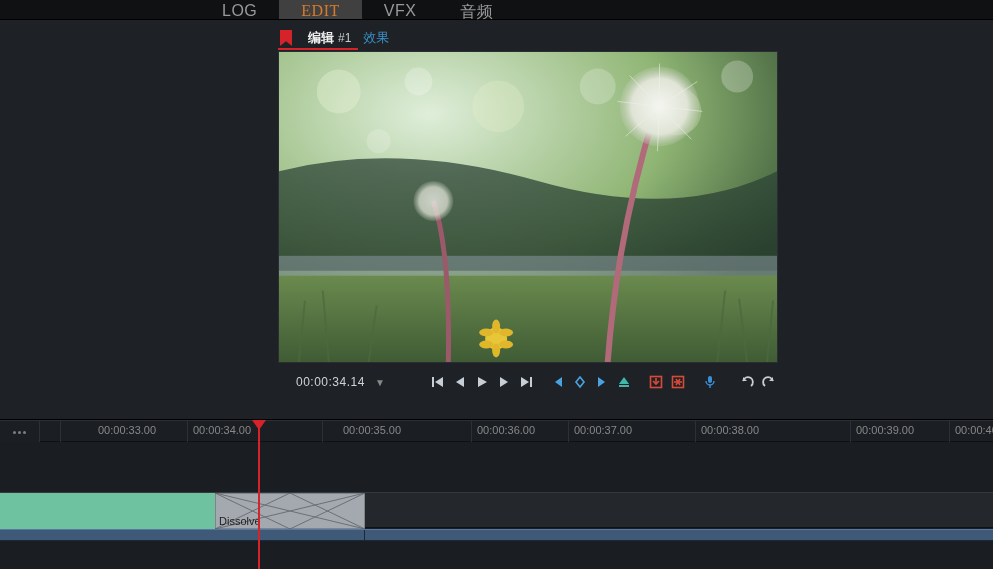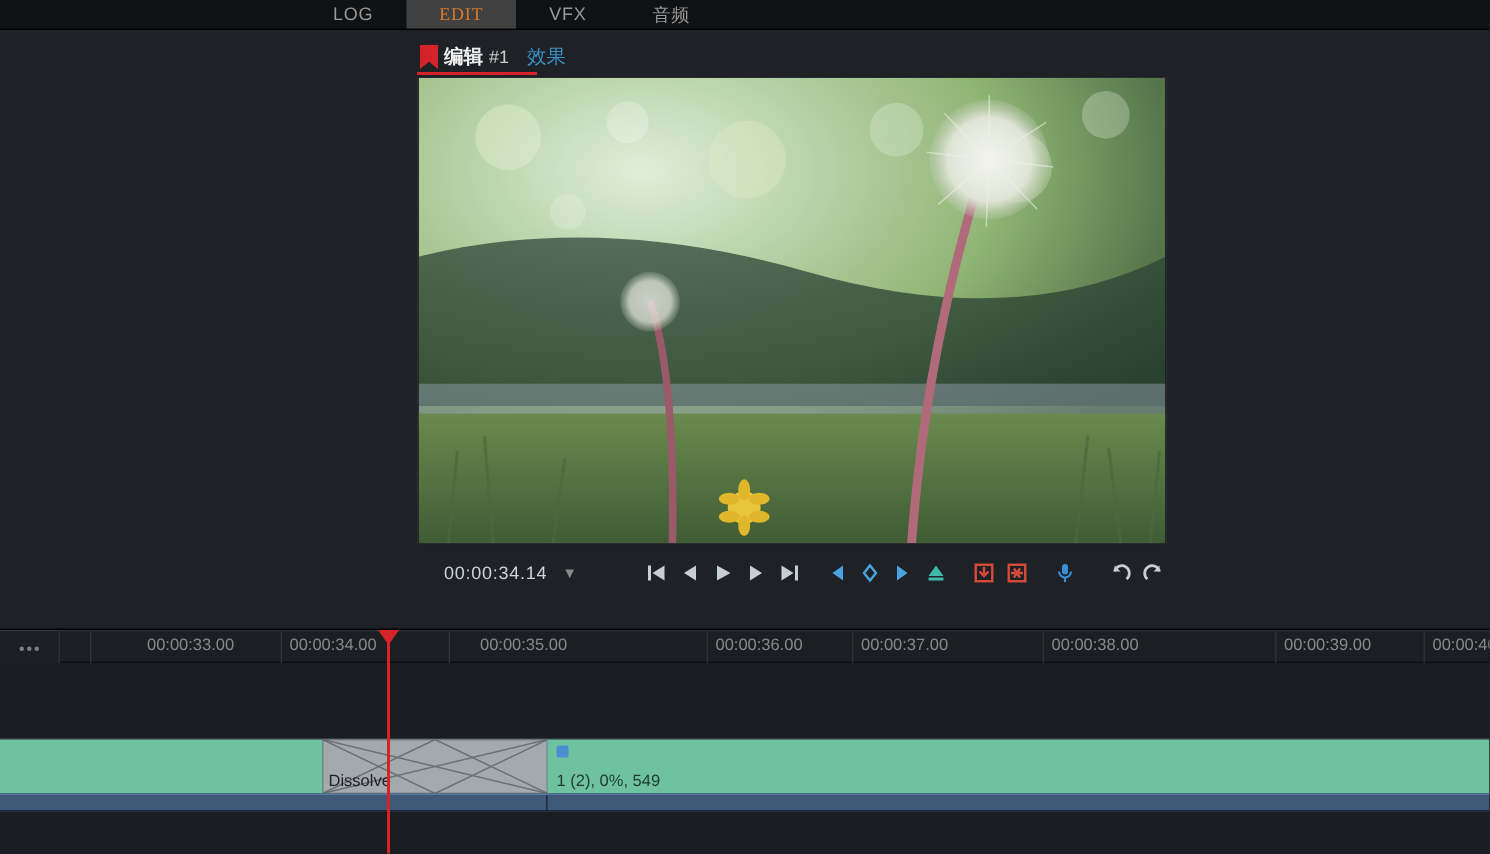--- a/index.html
+++ b/index.html
@@ -1,30 +1,30 @@
 <!DOCTYPE html>
 <html><head>
 <meta charset="utf-8">
 <style>
 * { margin:0; padding:0; box-sizing:border-box; }
 body { background:#1a1d21; font-family:Arial,sans-serif; font-size:12px; color:#888; overflow:hidden; width:993px; height:569px; position:relative; }
 
 
 .top-tabs { height:20px; display:flex; align-items:stretch; padding-left:200px; background:#0f1113; border-bottom:1px solid #000; }
-.top-tab { padding:2px 22px 0; font-size:12px; letter-spacing:.5px; cursor:pointer; }
+.top-tab { padding:2px 22px 0; font-size:16px; letter-spacing:.5px; cursor:pointer; }
 .top-tab.active { color:#d87a2a; background:#404040;font-family:Liberation Serif, serif; }
 .top-tab.inactive { color:#999; }
 
 
 .viewer-wrap { height:400px; background:#1e2226; position:relative; border-bottom:1px solid #000; }
 .viewer-col { position:absolute; left:278px; top:8px; width:500px; }
 
 .viewer-tabs { height:20px; display:flex; align-items:center; gap:4px; padding-left:2px; }
 .bookmark { width:12px; height:16px; background:#d6232a; clip-path:polygon(0 0,100% 0,100% 100%,50% 70%,0 100%); }
-.vt-lbl { font-weight:bold; color:#eee; font-size:13px; }
+.vt-lbl { font-weight:bold; color:#eee; font-size:13px;margin-left:12px; }
 .vt-num { color:#ccc; font-size:12px; }
 .vt-fx { color:#3b8fc4; font-size:13px; margin-left:8px; }
 .red-line { height:2px; background:#d6232a; width:80px; margin-bottom:1px; }
 
 .monitor { width:500px; height:312px; background:#000; position:relative; overflow:hidden; border:1px solid #2a2e33; }
 .monitor svg { width:100%; height:100%; display:block; }
 
 .scrub { height:18px; background:#24282d; position:relative; display:flex; align-items:center; padding:0 6px; }
 .scrub-tc { color:#aab; font-size:11px; }
 .scrub-mark { position:absolute; left:52px; top:3px; width:10px; height:12px; }
@@ -266,21 +266,21 @@
     <div class="ruler-left">
       <div class="more-icon">
           <span></span>
           <span></span>
           <span></span>
         </div>
     </div>
 
   <div class="tick" style="left: 66px; padding-left: 32px;">00:00:33.00</div>
       <div class="tick" style="left: 193px;">00:00:34.00</div>
-      <div class="tick" style="left: 305px; padding-left: 15px;">00:00:35.00</div>
+      <div class="tick" style="left: 328px; padding-left: 15px;">00:00:35.00</div>
       <div class="tick" style="left: 447px; margin-left: 30px;">00:00:36.00</div>
       <div class="tick" style="left: 574px;">00:00:37.00</div>
       <div class="tick" style="left: 701px; text-align: right;">00:00:38.00</div>
       <div class="tick" style="left: 856px;">00:00:39.00</div>
       <div class="tick" style="left: 955px;">00:00:40.</div>
     </div>
   <div class="tracks">
     <div class="track-gap"></div>
     <div class="vtrack">
       <div class="clip-a"></div>
@@ -290,21 +290,17 @@
           <line x1="0" y1="0" x2="150" y2="36" stroke="#6a7076" stroke-width="1"></line>
           <line x1="0" y1="36" x2="150" y2="0" stroke="#6a7076" stroke-width="1"></line>
           <line x1="0" y1="0" x2="75" y2="36" stroke="#6a7076" stroke-width="1"></line>
           <line x1="75" y1="0" x2="150" y2="36" stroke="#6a7076" stroke-width="1"></line>
           <line x1="0" y1="36" x2="75" y2="0" stroke="#6a7076" stroke-width="1"></line>
           <line x1="75" y1="36" x2="150" y2="0" stroke="#6a7076" stroke-width="1"></line>
           <rect width="150" height="36" fill="none" stroke="#5a6066"></rect>
         </svg>
         <span class="dissolve-txt">Dissolve</span>
       </div>
-      <div class="clip-b">
-        <div class="clip-dot"></div>
-        <span class="clip-txt">1 (2), 0%, 549</span>
-      </div>
     </div>
     <div class="atrack"></div>
   </div>
   <div class="playhead"></div>
 </div>
 
 </body></html>

